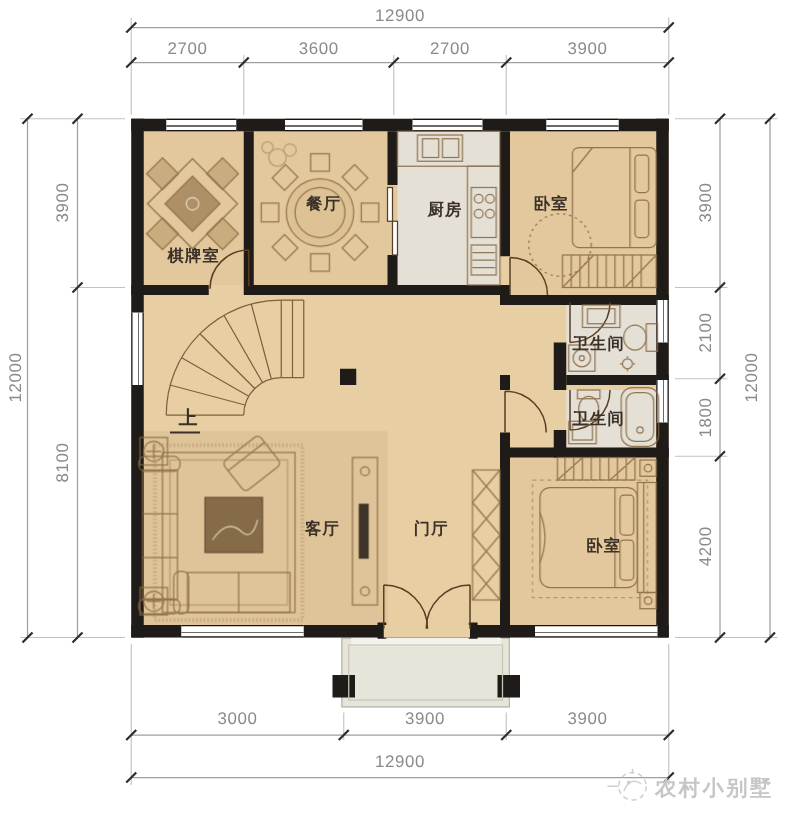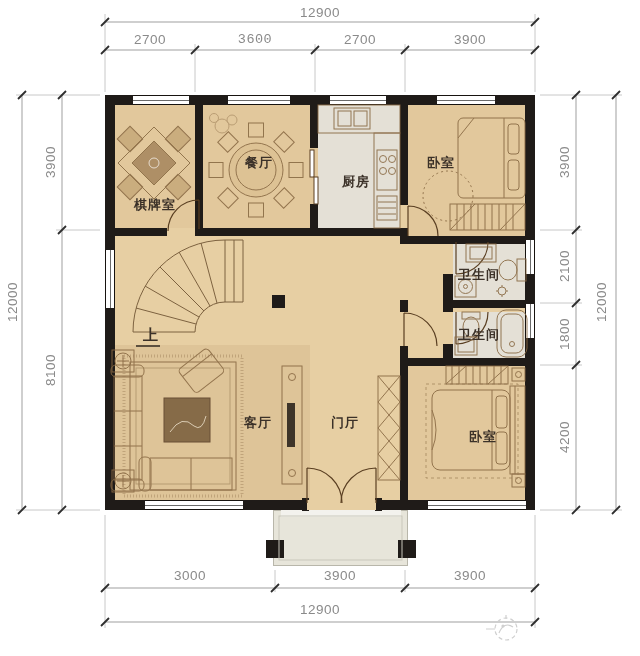--- a/index.html
+++ b/index.html
@@ -280,44 +280,45 @@
     <g stroke="#cfcfcf" stroke-width="1.2" fill="none">
       <circle cx="506" cy="629" r="11" stroke-dasharray="4 3"></circle>
       <path d="M499 633 q 5 -12 14 -6"></path>
       <circle cx="503" cy="626" r="1.6" fill="#cfcfcf" stroke="none"></circle>
       <path d="M486 629 H495 M506 615 V619"></path>
     </g>
   </svg>
 
   <div class="rlabel" style="left:155px;top:205px;">棋牌室</div>
   <div class="rlabel" style="left:259px;top:163px;">餐厅</div>
-  <div class="rlabel" style="left:356px;top:182px;text-align:center;">厨房</div>
+  <div class="rlabel" style="left:356px;top:168px;text-align:center;">厨房</div>
   <div class="rlabel" style="left:441px;top:163px;">卧室</div>
   <div class="rlabel" style="left:479px;top:275px;">卫生间</div>
   <div class="rlabel" style="left:479px;top:335px;">卫生间</div>
   <div class="rlabel" style="left:258px;top:423px;">客厅</div>
   <div class="rlabel" style="left:345px;top:423px;">门厅</div>
   <div class="rlabel" style="left:483px;top:437px;">卧室</div>
   <div class="rlabel big" style="left:151px;top:335px;">上</div>
 
   <div class="dim" style="left:320px;top:12px;">12900</div>
   <div class="dim" style="left:150px;top:39px;">2700</div>
-  <div class="dim" style="left:255px;top:39px;font-family:Liberation Mono, monospace;">3600</div>
+  <div class="dim" style="left:255px;top:39px;">3600</div>
   <div class="dim" style="left:360px;top:39px;">2700</div>
   <div class="dim" style="left:470px;top:39px;">3900</div>
 
   <div class="dim rot" style="left:12px;top:302px;">12000</div>
   <div class="dim rot" style="left:50px;top:162px;">3900</div>
   <div class="dim rot" style="left:50px;top:370px;">8100</div>
 
   <div class="dim rot" style="left:564px;top:162px;">3900</div>
   <div class="dim rot" style="left:564px;top:266px;">2100</div>
   <div class="dim rot" style="left:564px;top:334px;">1800</div>
   <div class="dim rot" style="left:564px;top:437px;">4200</div>
   <div class="dim rot" style="left:601px;top:302px;">12000</div>
 
   <div class="dim" style="left:190px;top:575px;">3000</div>
   <div class="dim" style="left:340px;top:575px;">3900</div>
   <div class="dim" style="left:470px;top:575px;">3900</div>
   <div class="dim" style="left:320px;top:609px;">12900</div>
 
+  <div class="wm-text" style="left:524px;top:619px;">农村小别墅</div>
 
 </div>
 
 </body></html>

